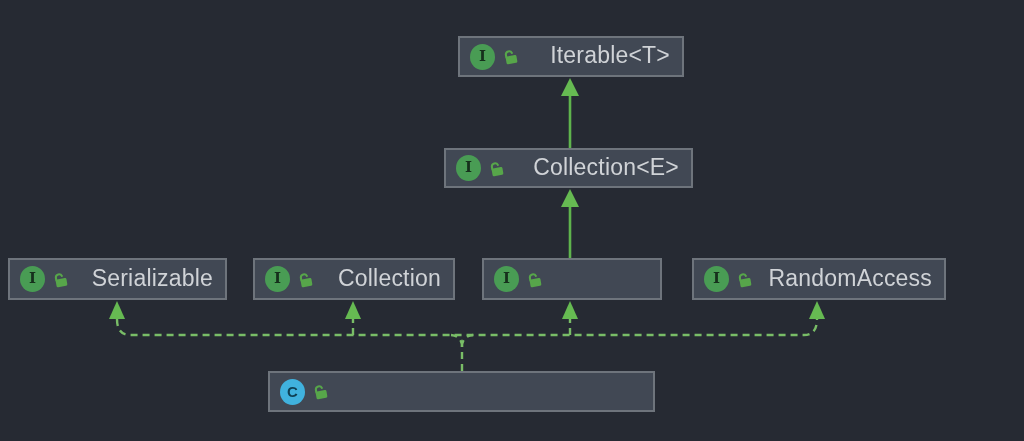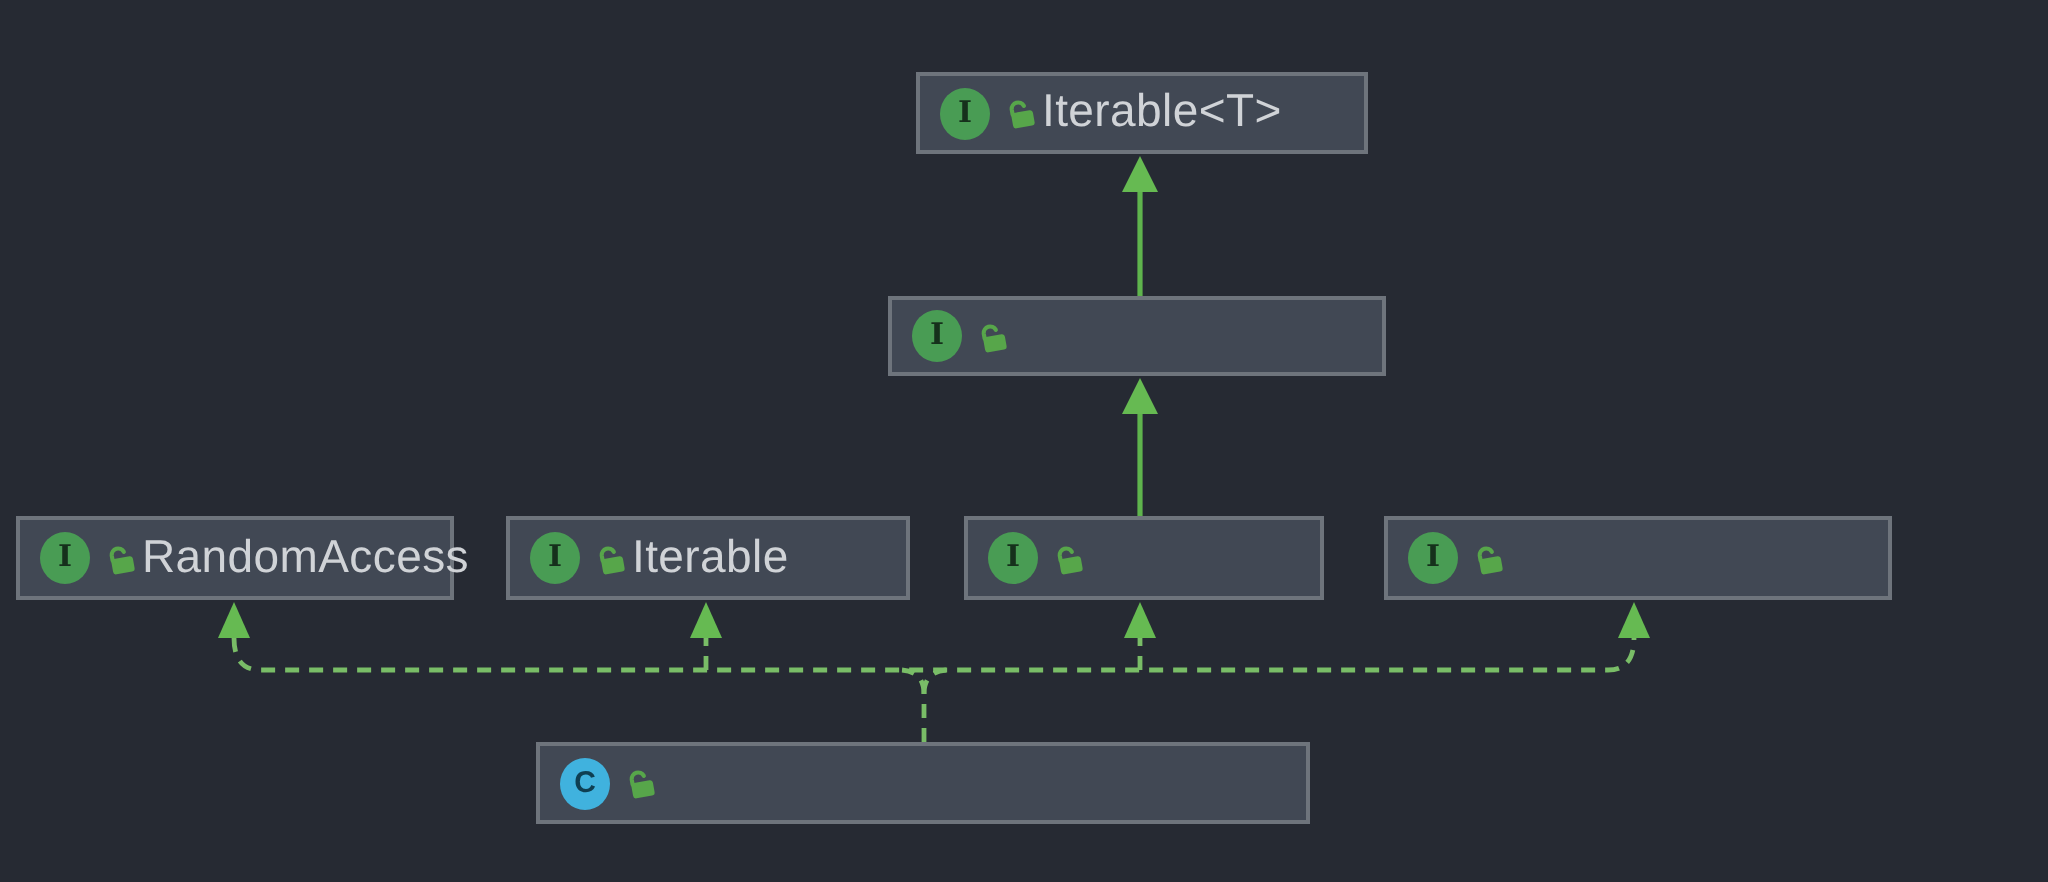--- a/index.html
+++ b/index.html
@@ -23,21 +23,21 @@
     display:flex;align-items:center;justify-content:center;
     font-family:"DejaVu Serif",serif;font-weight:700;font-size:15px;line-height:1;
     padding-bottom:1px;
   }
   .badge-interface{background:var(--interface-icon,#499c54);color:#16301c;}
   .badge-class{background:var(--class-icon,#40b2de);color:#0f3f52;font-family:"Liberation Sans",sans-serif;}
   .lock{margin-left:7px;flex:0 0 auto;display:flex;}
   .lock-body{fill:var(--lock-icon,#57a64a);}
   .lock-shackle{stroke:var(--lock-icon,#57a64a);fill:none;stroke-width:2.2;stroke-linecap:round;}
   .label{
-    flex:1;text-align:left;white-space:nowrap;
+    flex:1;text-align:right;white-space:nowrap;
     color:var(--node-text,#d0d3d7);font-size:23px;letter-spacing:.2px;
     padding:0 4px 2px 0;
   }
   
   #n-iterable     {left:458px;top:36px; width:226px;height:41px;}
   #n-collection   {left:444px;top:148px;width:249px;height:40px;}
   #n-serializable {left:8px;  top:258px;width:219px;height:42px;}
   #n-cloneable    {left:253px;top:258px;width:202px;height:42px;}
   #n-list         {left:482px;top:258px;width:180px;height:42px;}
   #n-randomaccess {left:692px;top:258px;width:254px;height:42px;}
@@ -83,46 +83,47 @@
   <div class="node" id="n-collection">
     <span class="badge badge-interface">I</span>
     <span class="lock">
       <svg viewBox="0 0 20 20" width="19" height="19">
           <g transform="rotate(-10 10 13)">
         <path class="lock-shackle" d="M5 10 V7.2 A3.4 3.4 0 0 1 11.6 6.4"></path>
         <rect class="lock-body" x="4.2" y="9.2" width="11.5" height="8.2" rx="1.6"></rect>
       </g>
         </svg>
     </span>
+    <span class="label">Collection&lt;E&gt;</span>
   </div>
 
   <div class="node" id="n-serializable">
     <span class="badge badge-interface">I</span>
     <span class="lock">
       <svg viewBox="0 0 20 20" width="19" height="19">
           <g transform="rotate(-10 10 13)">
         <path class="lock-shackle" d="M5 10 V7.2 A3.4 3.4 0 0 1 11.6 6.4"></path>
         <rect class="lock-body" x="4.2" y="9.2" width="11.5" height="8.2" rx="1.6"></rect>
       </g>
         </svg>
     </span>
-    <span class="label">RandomAccess</span>
+    <span class="label">Serializable</span>
   </div>
 
   <div class="node" id="n-cloneable">
     <span class="badge badge-interface">I</span>
     <span class="lock">
       <svg viewBox="0 0 20 20" width="19" height="19">
           <g transform="rotate(-10 10 13)">
         <path class="lock-shackle" d="M5 10 V7.2 A3.4 3.4 0 0 1 11.6 6.4"></path>
         <rect class="lock-body" x="4.2" y="9.2" width="11.5" height="8.2" rx="1.6"></rect>
       </g>
         </svg>
     </span>
-    <span class="label">Iterable</span>
+    <span class="label">Collection</span>
   </div>
 
   <div class="node" id="n-list">
     <span class="badge badge-interface">I</span>
     <span class="lock">
       <svg viewBox="0 0 20 20" width="19" height="19">
           <g transform="rotate(-10 10 13)">
         <path class="lock-shackle" d="M5 10 V7.2 A3.4 3.4 0 0 1 11.6 6.4"></path>
         <rect class="lock-body" x="4.2" y="9.2" width="11.5" height="8.2" rx="1.6"></rect>
       </g>
@@ -133,20 +134,21 @@
   <div class="node" id="n-randomaccess">
     <span class="badge badge-interface">I</span>
     <span class="lock">
       <svg viewBox="0 0 20 20" width="19" height="19">
           <g transform="rotate(-10 10 13)">
         <path class="lock-shackle" d="M5 10 V7.2 A3.4 3.4 0 0 1 11.6 6.4"></path>
         <rect class="lock-body" x="4.2" y="9.2" width="11.5" height="8.2" rx="1.6"></rect>
       </g>
         </svg>
     </span>
+    <span class="label">RandomAccess</span>
   </div>
 
   <div class="node" id="n-cowal">
     <span class="badge badge-class">C</span>
     <span class="lock">
       <svg viewBox="0 0 20 20" width="19" height="19">
           <g transform="rotate(-10 10 13)">
         <path class="lock-shackle" d="M5 10 V7.2 A3.4 3.4 0 0 1 11.6 6.4"></path>
         <rect class="lock-body" x="4.2" y="9.2" width="11.5" height="8.2" rx="1.6"></rect>
       </g>

